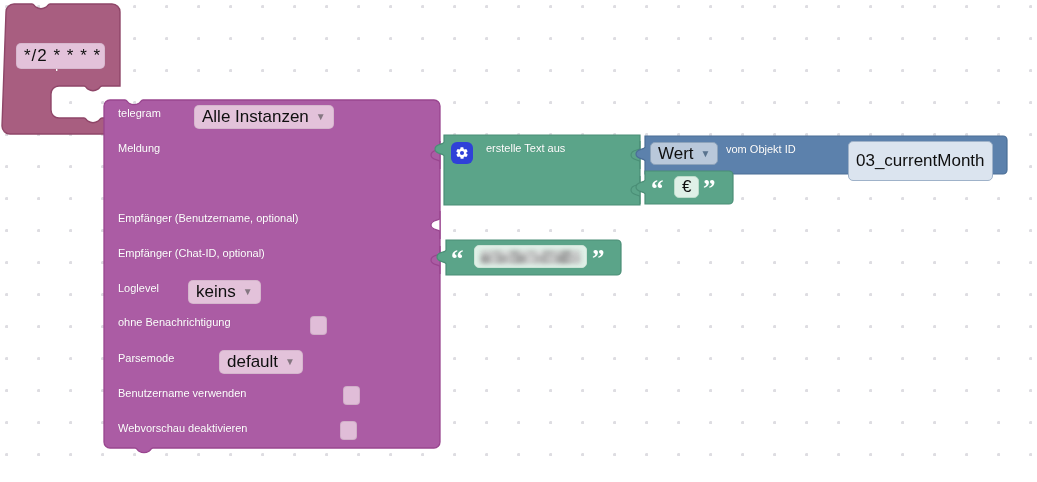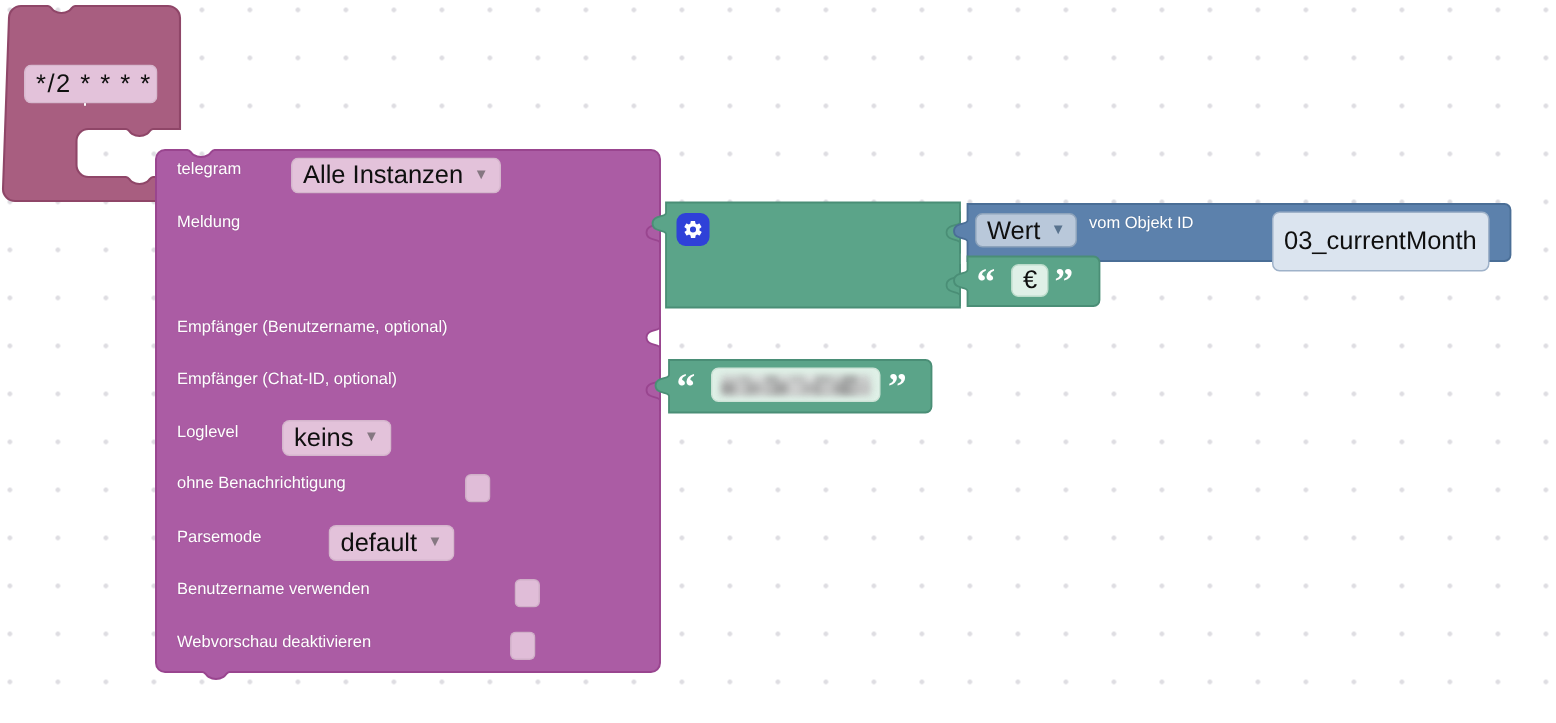--- a/index.html
+++ b/index.html
@@ -256,20 +256,21 @@
     <path d="M640,141 v7 c0,3 -9,1 -9,7 c0,6 9,4 9,7 v7 z" fill="#5ba489" stroke="#4a8e76" stroke-width="1.1"></path>
     <path d="M640,176 v7 c0,3 -9,1 -9,7 c0,6 9,4 9,7 v7 z" fill="#5ba489" stroke="#4a8e76" stroke-width="1.1"></path>
   </svg>
 
   <div class="gear-badge" style="left:451px; top:142px;">
     <svg width="14" height="14" viewBox="0 0 24 24">
       <path fill="#ffffff" d="M19.4 13a7.6 7.6 0 0 0 0-2l2.1-1.6a.5.5 0 0 0 .1-.6l-2-3.4a.5.5 0 0 0-.6-.2l-2.5 1a7.4 7.4 0 0 0-1.7-1l-.4-2.6a.5.5 0 0 0-.5-.4h-4a.5.5 0 0 0-.5.4l-.4 2.6a7.4 7.4 0 0 0-1.7 1l-2.5-1a.5.5 0 0 0-.6.2l-2 3.4a.5.5 0 0 0 .1.6L4.6 11a7.6 7.6 0 0 0 0 2l-2.1 1.6a.5.5 0 0 0-.1.6l2 3.4a.5.5 0 0 0 .6.2l2.5-1a7.4 7.4 0 0 0 1.7 1l.4 2.6a.5.5 0 0 0 .5.4h4a.5.5 0 0 0 .5-.4l.4-2.6a7.4 7.4 0 0 0 1.7-1l2.5 1a.5.5 0 0 0 .6-.2l2-3.4a.5.5 0 0 0-.1-.6zM12 15.5A3.5 3.5 0 1 1 15.5 12 3.5 3.5 0 0 1 12 15.5z"></path>
     </svg>
   </div>
 
+  <div class="lbl" style="left:486px; top:143px;">erstelle Text aus</div>
 
   <svg class="blk" width="1037" height="482">
     <path d="M645,136
              h358
              a4,4 0 0 1 4,4
              v30
              a4,4 0 0 1 -4,4
              h-358
              v-13
              c0,-3 -9,-1 -9,-7

